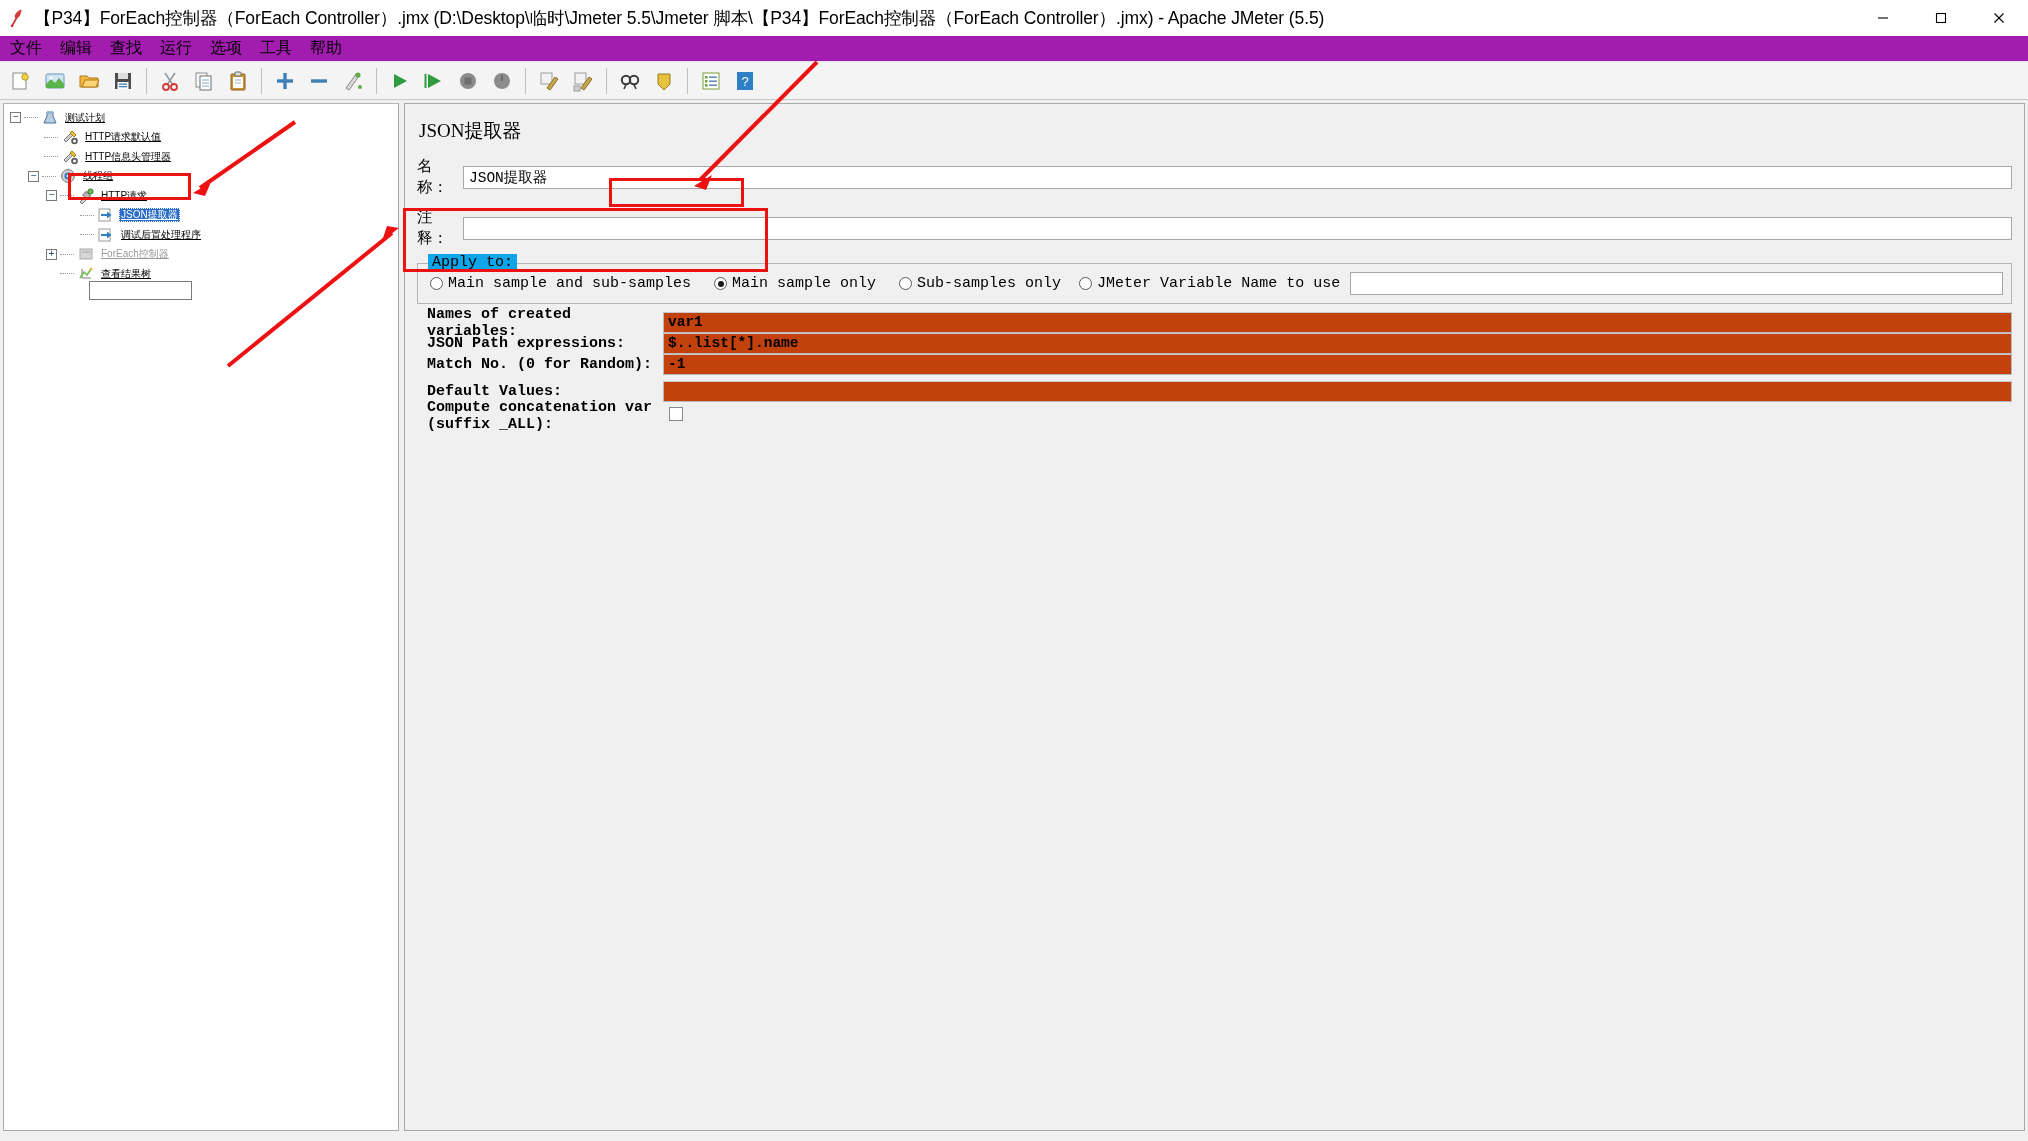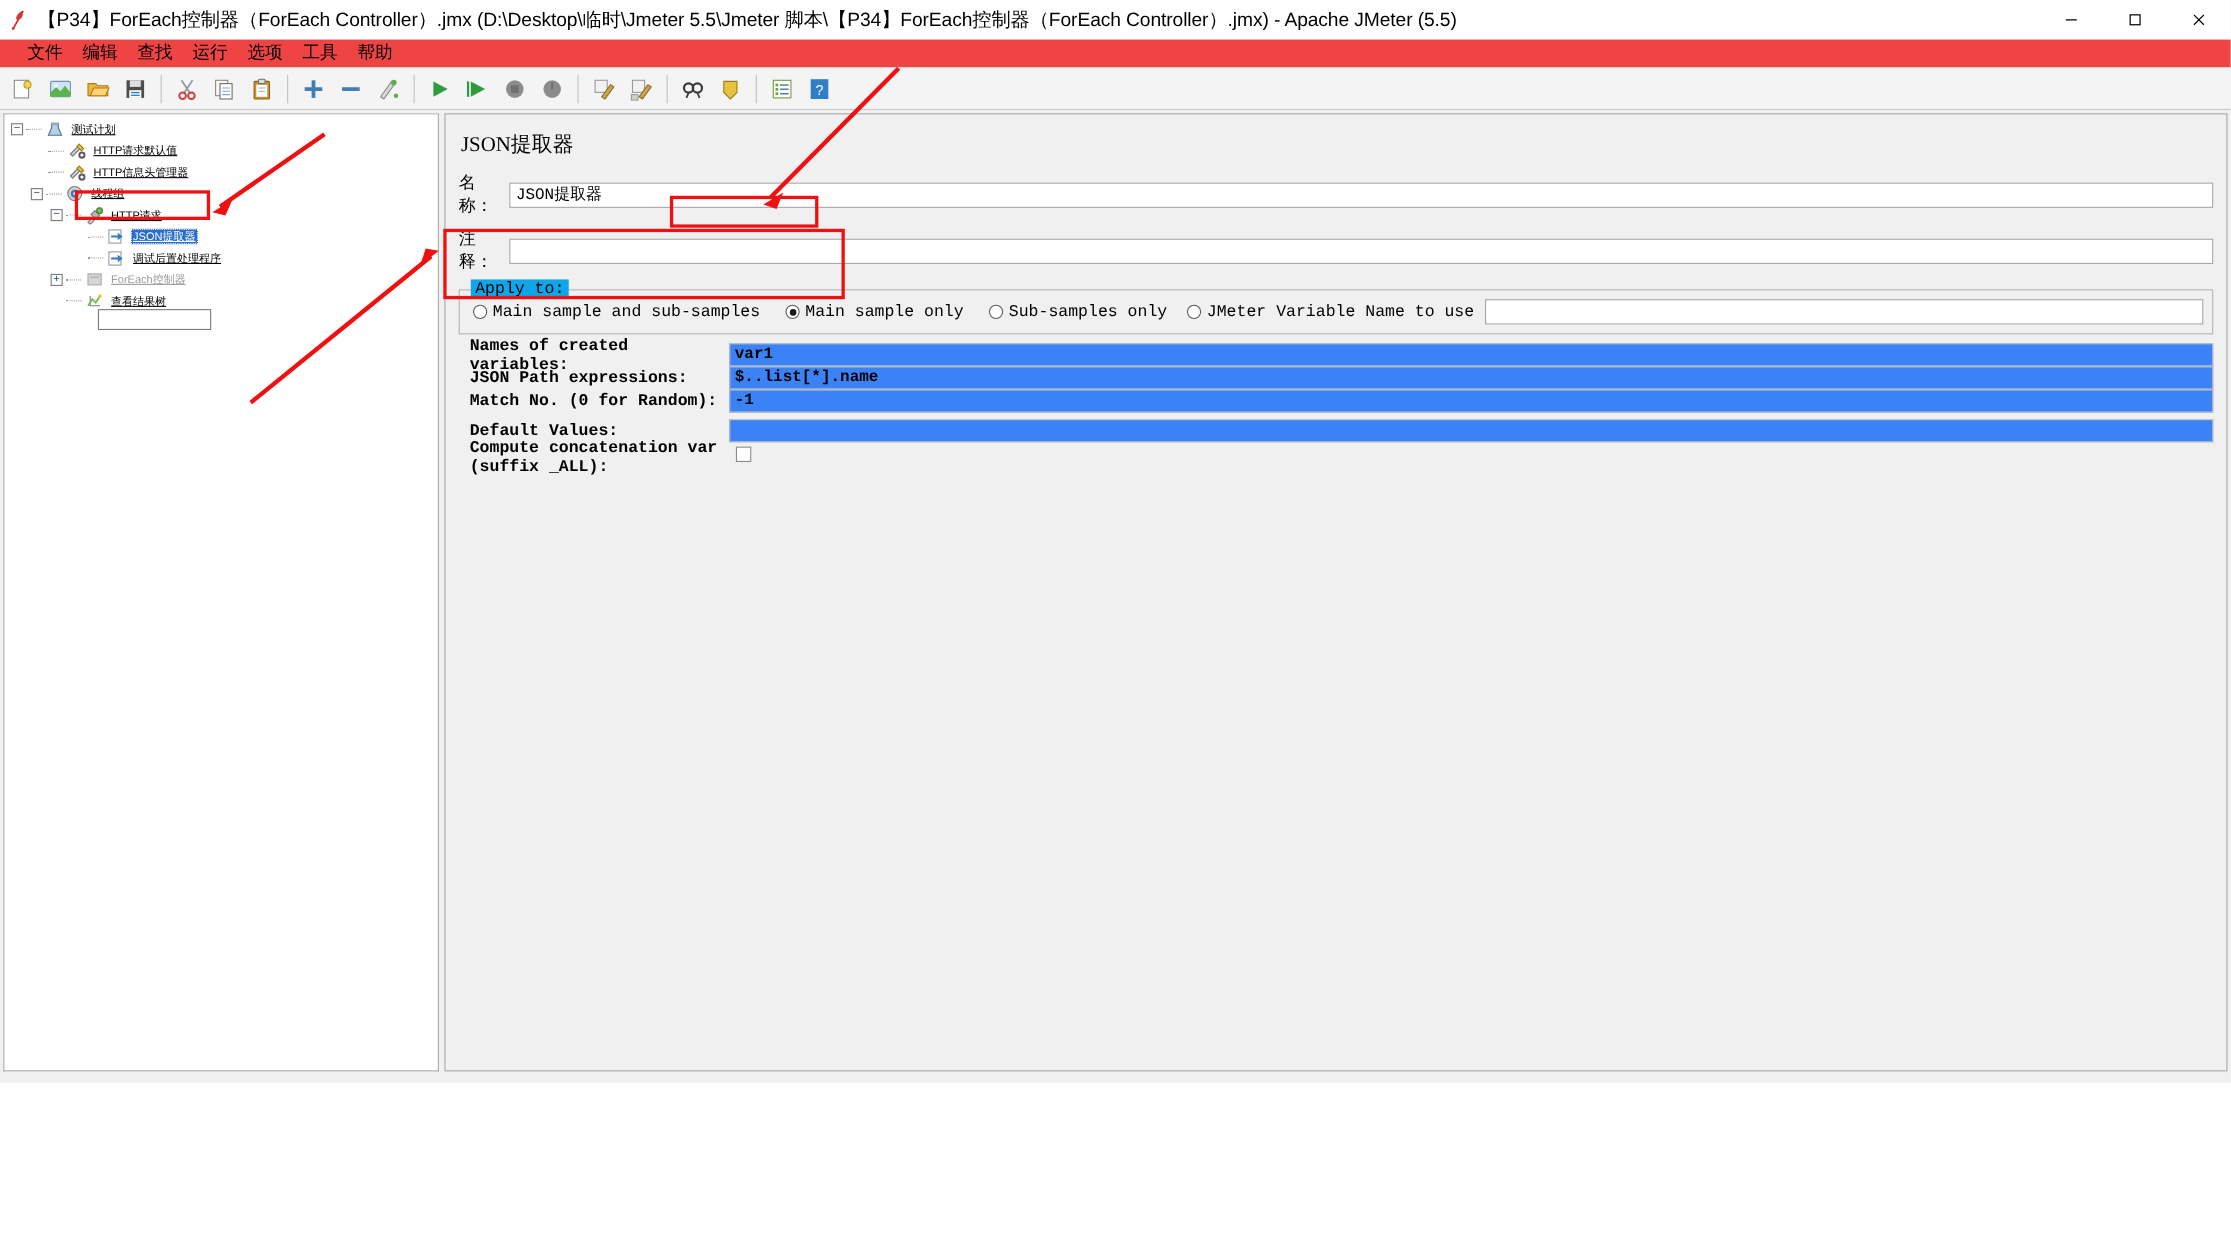--- a/index.html
+++ b/index.html
@@ -5,21 +5,21 @@
   * { box-sizing: border-box; }
   html, body {
     margin: 0; padding: 0;
     width: 2028px; height: 1141px;
     overflow: hidden;
     background: #ffffff;
     font-family: "Liberation Sans", sans-serif;
   }
   .app {
     position: relative;
-    width: 2028px; height: 984px;
+    width: 2028px; height: 1141px;
     background: #f0f0f0;
     display: flex; flex-direction: column;
   }
 
   
   .titlebar {
     height: 36px;
     background: #ffffff;
     display: flex; align-items: center;
     flex: 0 0 36px;
@@ -41,23 +41,23 @@
     width: 58px; height: 36px;
     display: flex; align-items: center; justify-content: center;
     color: #000;
   }
   .win-btn svg { display: block; }
 
   
   .menubar {
     height: 26px;
     flex: 0 0 26px;
-    background: #ef4444;
+    background: #a21caf;
     display: flex; align-items: center;
-    padding-left: 16px;
+    padding-left: 1px;
     border-bottom: 1px solid #e3e3e3;
   }
   .menu-item {
     font-size: 16px;
     color: #000;
     padding: 2px 9px;
     cursor: default;
     font-family: "Liberation Sans", sans-serif;
   }
 
@@ -238,21 +238,21 @@
     font-size: 15px;
     font-family: "Liberation Mono", monospace;
     color: #000;
     padding-left: 10px;
   }
   .kv-input {
     flex: 1 1 auto;
     height: 21px;
     border: 1px solid #b9b9b9;
     border-top-color: #c9c9c9;
-    background: #3b82f6;
+    background: #c2410c;
     font-size: 14.5px;
     font-family: "Liberation Mono", monospace;
     padding: 0 4px;
     line-height: 19px;
     color: #000;
   }
   .chk {
     width: 14px; height: 14px;
     border: 1px solid #8a8a8a;
     background: #fff;

